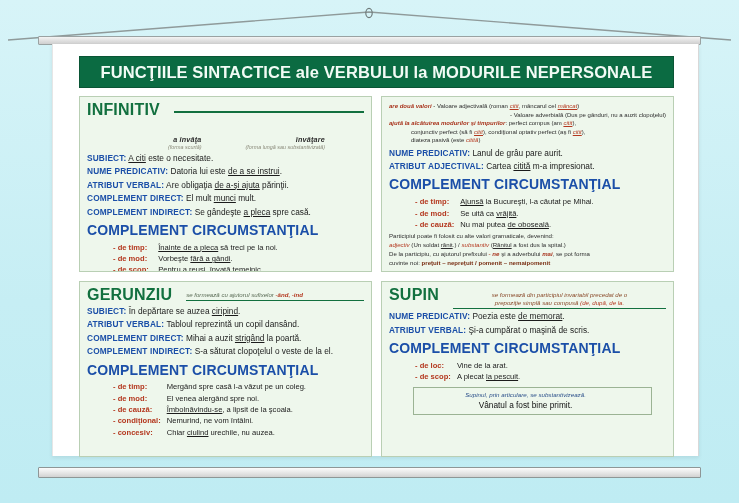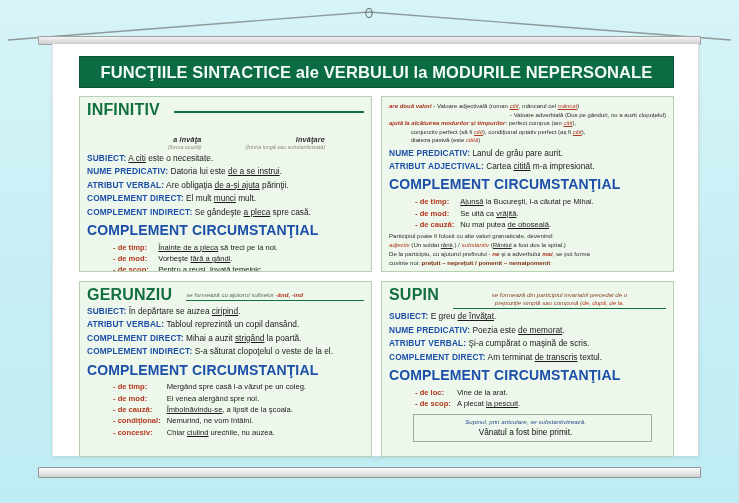--- a/index.html
+++ b/index.html
@@ -411,34 +411,26 @@
           <div class="card-head">
             <span class="mood">SUPIN</span>
             <span class="head-note center">
               <span style="display:block">se formează din participiul invariabil precedat de o</span>
               <span style="display:block"><span>prepoziţie simplă sau compusă </span><span style="color:#b4381f">(de, după, de la.</span></span>
               <span style="display:block;border-top:1.6px solid #12703f;margin-top:1px"></span>
             </span>
           </div>
 
           <div class="fn">
-            <span class="lab">SUBIECT:</span>
-            <span class="ex"><span>E greu </span><span class="u">de învăţat</span><span>.</span></span>
-          </div>
-          <div class="fn">
             <span class="lab">NUME PREDICATIV:</span>
             <span class="ex"><span>Poezia este </span><span class="u">de memorat</span><span>.</span></span>
           </div>
           <div class="fn">
             <span class="lab">ATRIBUT VERBAL:</span>
             <span class="ex">Şi-a cumpărat o maşină de scris.</span>
-          </div>
-          <div class="fn">
-            <span class="lab">COMPLEMENT DIRECT:</span>
-            <span class="ex"><span>Am terminat </span><span class="u">de transcris</span><span> textul.</span></span>
           </div>
 
           <div class="cc-title">COMPLEMENT CIRCUMSTANŢIAL</div>
           <table class="sub">
             <tbody>
                 <tr>
               <td class="k">- de loc:</td>
               <td class="v">Vine de la arat.</td>
             </tr>
             <tr>

